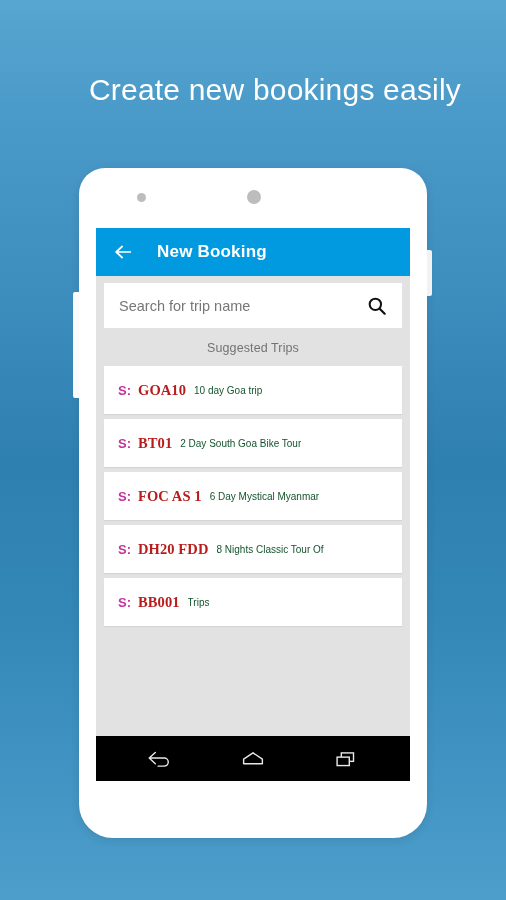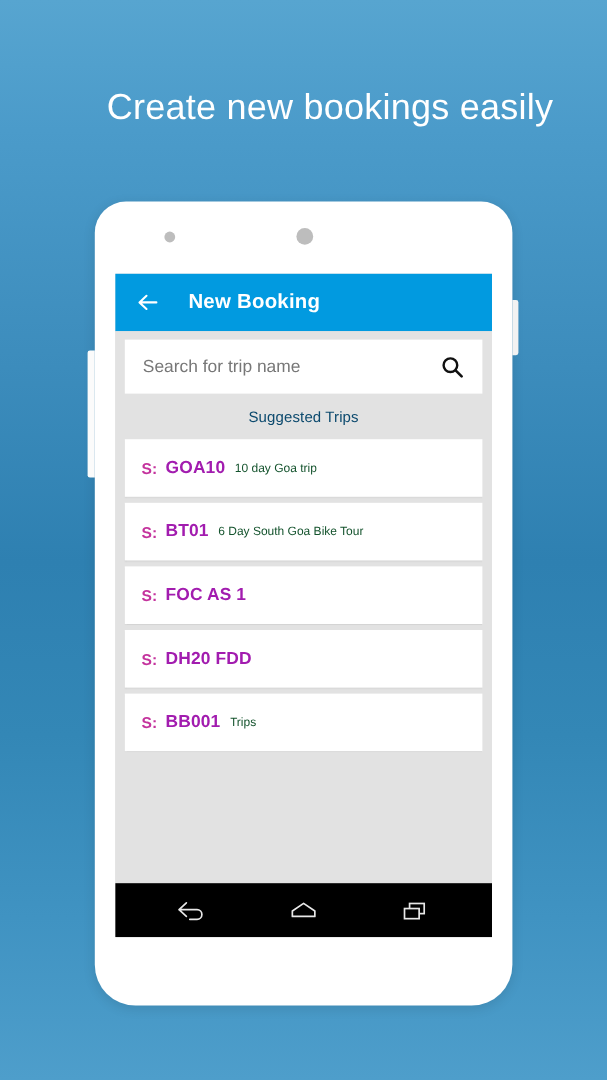--- a/index.html
+++ b/index.html
@@ -164,21 +164,21 @@
   }
   .search-icon {
     width: 22px;
     height: 22px;
     flex: 0 0 22px;
     margin-left: 6px;
   }
 
   .section-label {
     text-align: center;
-    color: #0c4a6e;
+    color: #737373;
     font-size: 12.5px;
     padding: 13px 0 11px 0;
     letter-spacing: 0.1px;
   }
 
   .trip-list {
     display: flex;
     flex-direction: column;
     gap: 5px;
   }
@@ -191,24 +191,25 @@
     box-sizing: border-box;
     box-shadow: 0 1px 1px rgba(0,0,0,0.06);
   }
   .trip-prefix {
     color: #c4339d;
     font-size: 13px;
     font-weight: 700;
     margin-right: 7px;
   }
   .trip-code {
-    color: #a21caf;
+    color: #b91c1c;
     font-size: 14.5px;
     font-weight: 700;
     letter-spacing: 0.1px;
+    font-family: Liberation Serif, serif;
   }
   .trip-desc {
     color: #14532d;
     font-size: 10px;
     margin-left: 8px;
     white-space: nowrap;
     overflow: hidden;
   }
 
   
@@ -267,31 +268,33 @@
 
         <div class="trip-card">
           <span class="trip-prefix">S:</span>
           <span class="trip-code">GOA10</span>
           <span class="trip-desc">10 day Goa trip</span>
         </div>
 
         <div class="trip-card">
           <span class="trip-prefix">S:</span>
           <span class="trip-code">BT01</span>
-          <span class="trip-desc">6 Day South Goa Bike Tour</span>
+          <span class="trip-desc">2 Day South Goa Bike Tour</span>
         </div>
 
         <div class="trip-card">
           <span class="trip-prefix">S:</span>
           <span class="trip-code">FOC AS 1</span>
+          <span class="trip-desc">6 Day Mystical Myanmar</span>
         </div>
 
         <div class="trip-card">
           <span class="trip-prefix">S:</span>
           <span class="trip-code">DH20 FDD</span>
+          <span class="trip-desc">8 Nights Classic Tour Of</span>
         </div>
 
         <div class="trip-card">
           <span class="trip-prefix">S:</span>
           <span class="trip-code">BB001</span>
           <span class="trip-desc">Trips</span>
         </div>
 
       </div>
     </div>

